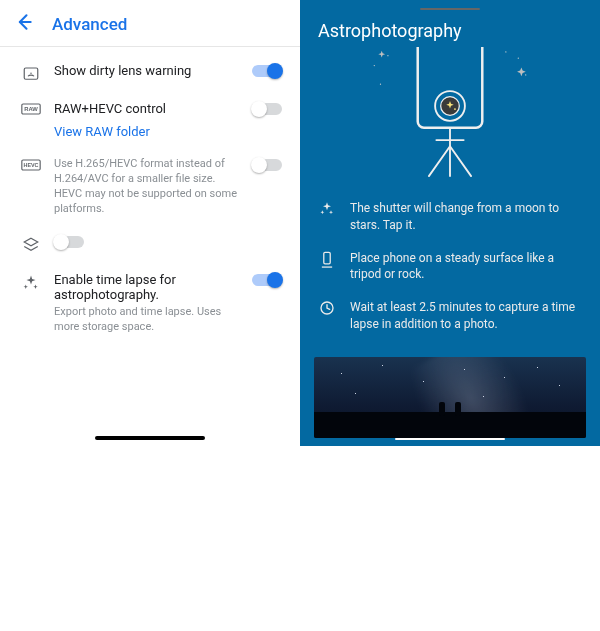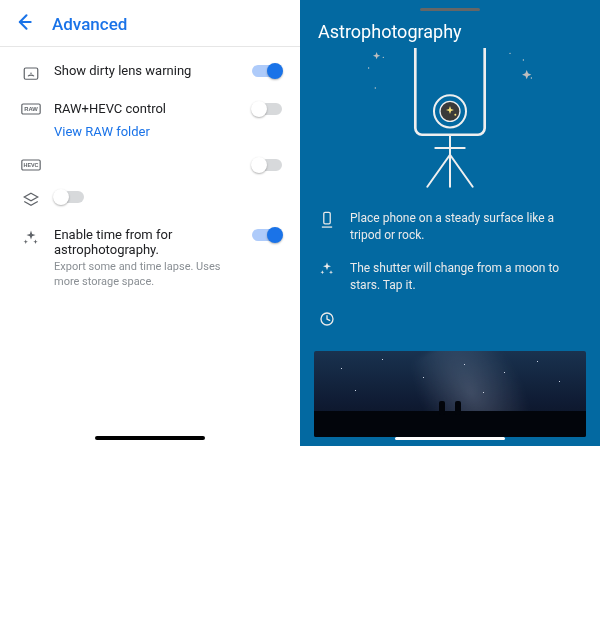--- a/index.html
+++ b/index.html
@@ -207,20 +207,21 @@
     </div>
 
     <div class="setting-row">
       <span class="setting-icon">
         <svg width="20" height="12" viewBox="0 0 24 14">
           <rect x="1" y="1" width="22" height="12" rx="1.5" fill="none" stroke="#5f6368" stroke-width="1.4"></rect>
           <text x="12" y="10" text-anchor="middle" font-size="6.5" fill="#5f6368" font-family="Arial" font-weight="bold">HEVC</text>
         </svg>
       </span>
       <div class="setting-text">
+        <div class="setting-desc">Use H.265/HEVC format instead of H.264/AVC for a smaller file size. HEVC may not be supported on some platforms.</div>
       </div>
       <div class="toggle">
         <div class="toggle-track off">
             <div class="toggle-thumb"></div>
           </div>
       </div>
     </div>
 
     <div class="setting-row">
       <span class="setting-icon">
@@ -236,22 +237,22 @@
       </div>
     </div>
 
     <div class="setting-row">
       <span class="setting-icon">
         <svg width="18" height="18" viewBox="0 0 24 24" fill="#5f6368">
           <path d="M12 2l1.5 4.5L18 8l-4.5 1.5L12 14l-1.5-4.5L6 8l4.5-1.5L12 2zM5 14l.8 2.2L8 17l-2.2.8L5 20l-.8-2.2L2 17l2.2-.8L5 14zM18 14l.8 2.2L21 17l-2.2.8L18 20l-.8-2.2L15 17l2.2-.8L18 14z"></path>
         </svg>
       </span>
       <div class="setting-text">
-        <div class="setting-title">Enable time from for astrophotography.</div>
-        <div class="setting-desc">Export some and time lapse. Uses more storage space.</div>
+        <div class="setting-title">Enable time lapse for astrophotography.</div>
+        <div class="setting-desc">Export photo and time lapse. Uses more storage space.</div>
       </div>
       <div class="toggle">
         <div class="toggle-track on">
             <div class="toggle-thumb"></div>
           </div>
       </div>
     </div>
 
   </div>
   <div class="nav-pill black"></div>
@@ -288,42 +289,43 @@
         <line x1="140" y1="150" x2="140" y2="208"></line>
         <line x1="140" y1="160" x2="106" y2="208"></line>
         <line x1="140" y1="160" x2="174" y2="208"></line>
       </g>
     </svg>
   </div>
 
   <div class="tips">
     <div class="tip-row">
       <span class="tip-icon">
+        <svg width="16" height="16" viewBox="0 0 24 24" fill="#eaeaea">
+          <path d="M12 2l1.5 4.5L18 8l-4.5 1.5L12 14l-1.5-4.5L6 8l4.5-1.5L12 2zM5 14l.8 2.2L8 17l-2.2.8L5 20l-.8-2.2L2 17l2.2-.8L5 14zM18 14l.8 2.2L21 17l-2.2.8L18 20l-.8-2.2L15 17l2.2-.8L18 14z"></path>
+        </svg>
+      </span>
+      <div class="tip-text">The shutter will change from a moon to stars. Tap it.</div>
+    </div>
+    <div class="tip-row">
+      <span class="tip-icon">
         <svg width="16" height="18" viewBox="0 0 24 28" fill="none" stroke="#eaeaea" stroke-width="2">
           <rect x="7" y="2" width="10" height="18" rx="2"></rect>
           <line x1="4" y1="25" x2="20" y2="25"></line>
         </svg>
       </span>
       <div class="tip-text">Place phone on a steady surface like a tripod or rock.</div>
-    </div>
-    <div class="tip-row">
-      <span class="tip-icon">
-        <svg width="16" height="16" viewBox="0 0 24 24" fill="#eaeaea">
-          <path d="M12 2l1.5 4.5L18 8l-4.5 1.5L12 14l-1.5-4.5L6 8l4.5-1.5L12 2zM5 14l.8 2.2L8 17l-2.2.8L5 20l-.8-2.2L2 17l2.2-.8L5 14zM18 14l.8 2.2L21 17l-2.2.8L18 20l-.8-2.2L15 17l2.2-.8L18 14z"></path>
-        </svg>
-      </span>
-      <div class="tip-text">The shutter will change from a moon to stars. Tap it.</div>
     </div>
     <div class="tip-row">
       <span class="tip-icon">
         <svg width="16" height="16" viewBox="0 0 24 24" fill="none" stroke="#eaeaea" stroke-width="2">
           <circle cx="12" cy="12" r="9"></circle>
           <path d="M12 7v5l4 2" stroke-linecap="round"></path>
         </svg>
       </span>
+      <div class="tip-text">Wait at least 2.5 minutes to capture a time lapse in addition to a photo.</div>
     </div>
   </div>
 
   <div class="preview">
     <div class="milky"></div>
     <div class="star" style="left:10%;top:20%"></div>
     <div class="star" style="left:25%;top:10%"></div>
     <div class="star" style="left:40%;top:30%"></div>
     <div class="star" style="left:55%;top:15%"></div>
     <div class="star" style="left:70%;top:25%"></div>

